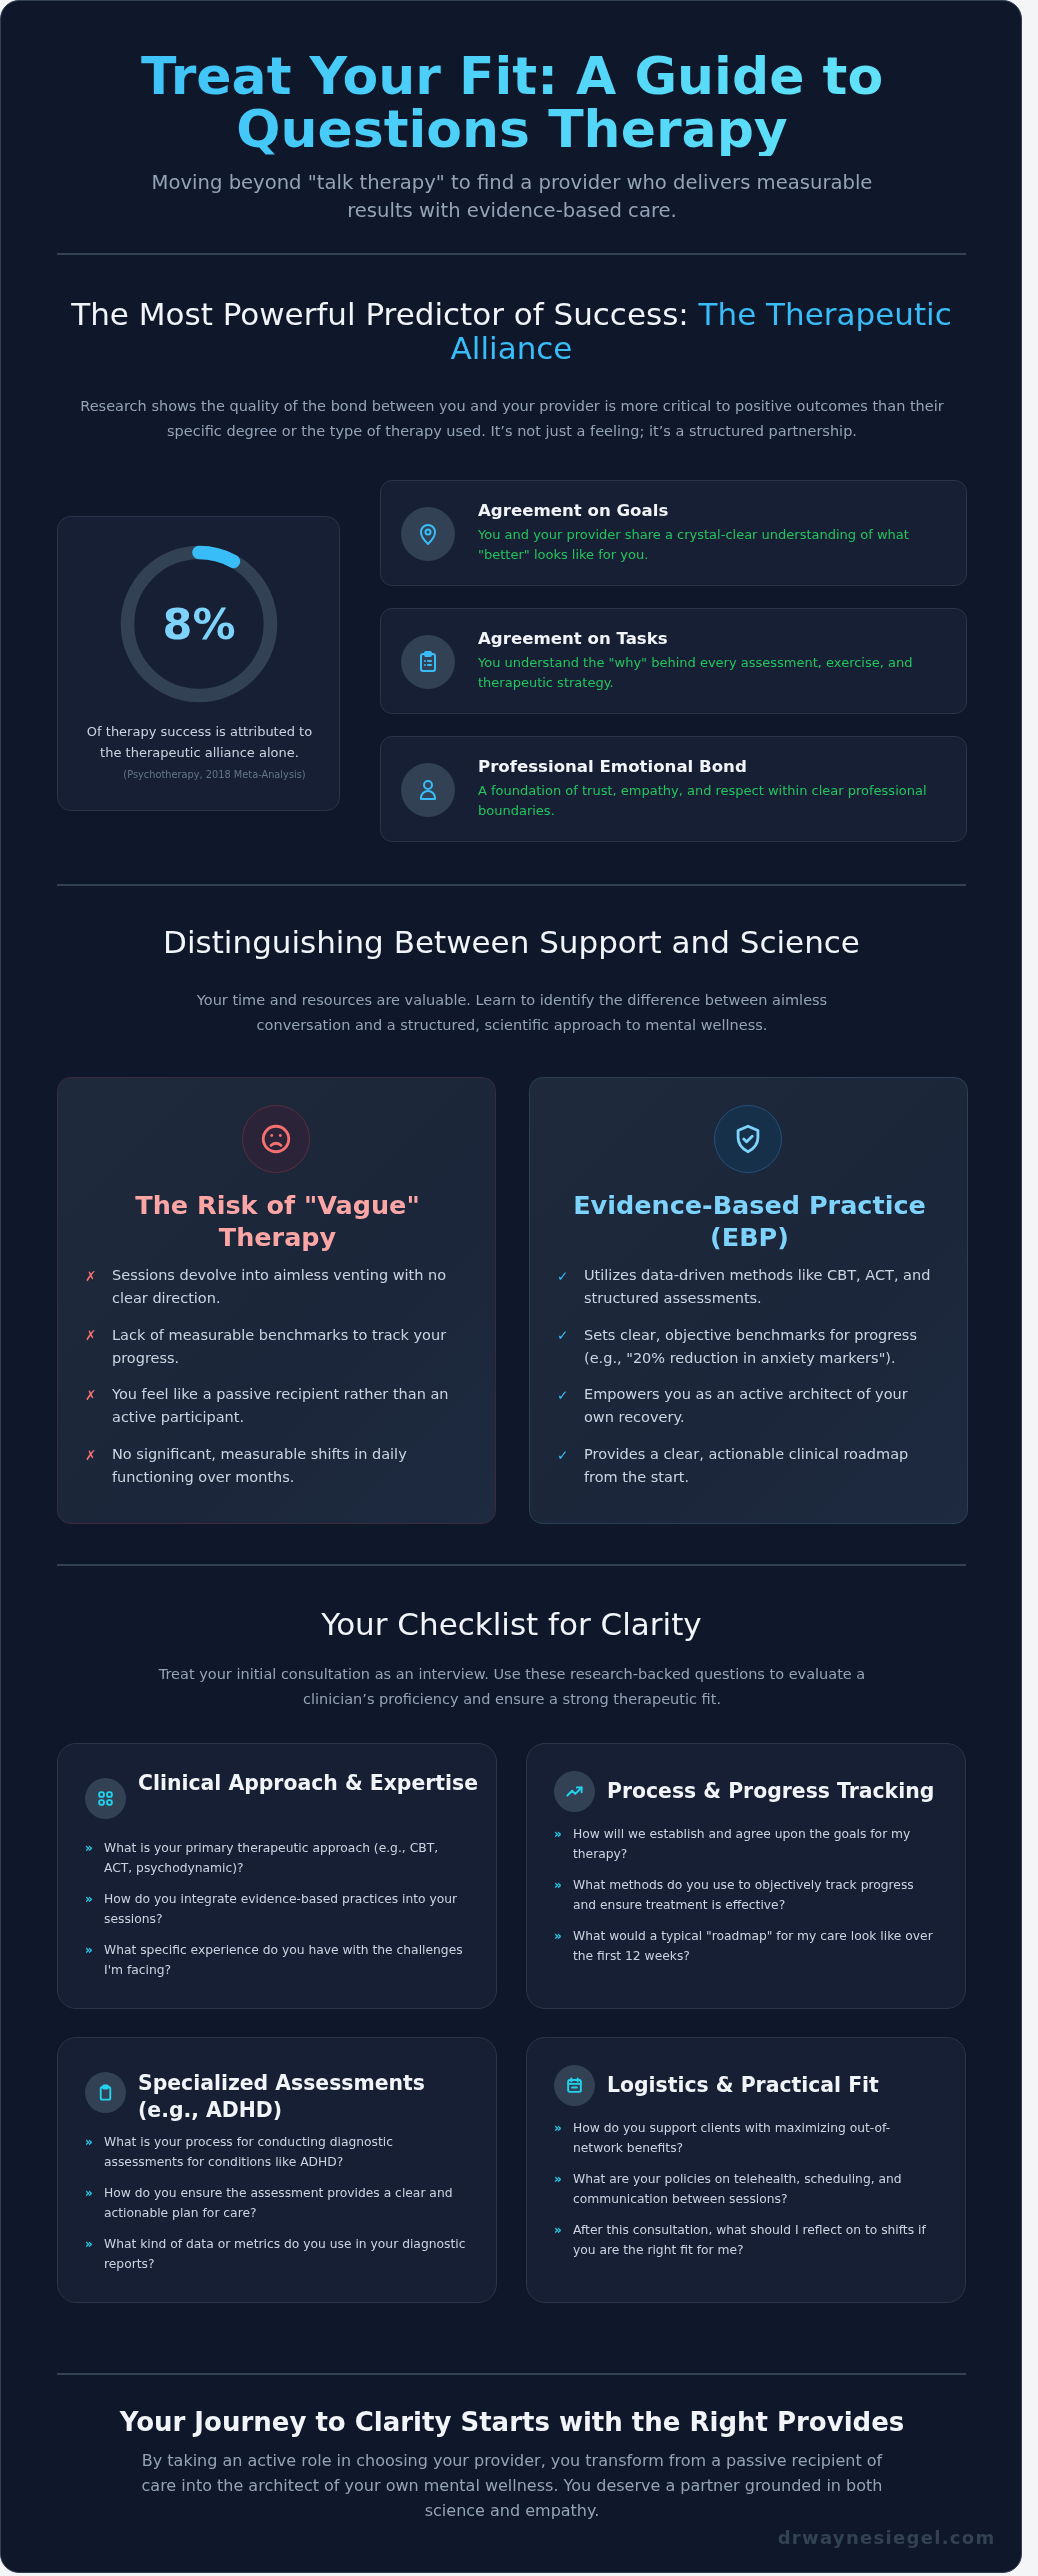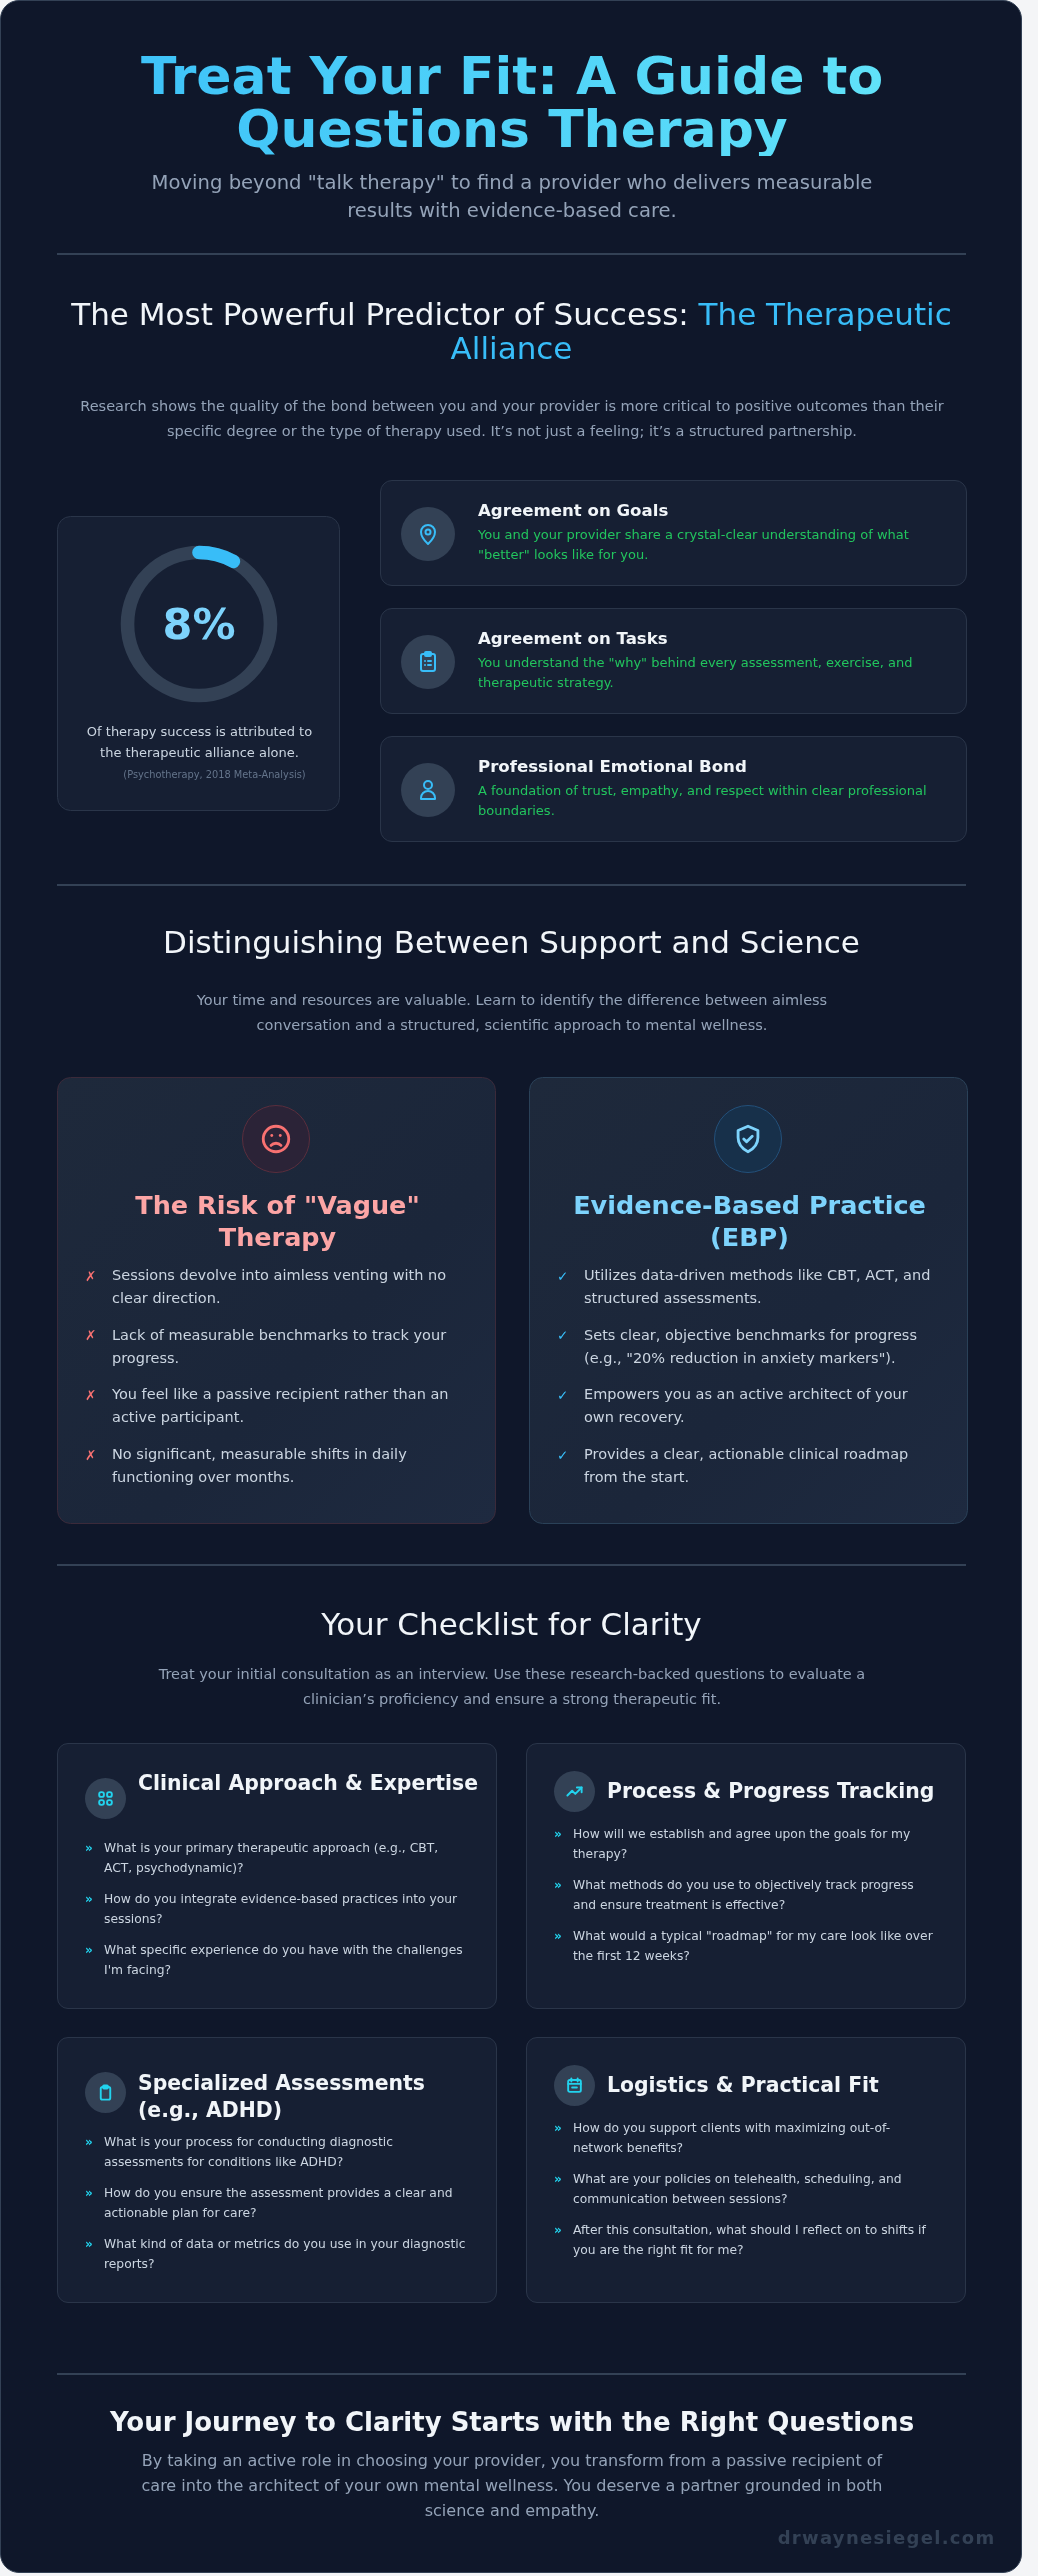--- a/index.html
+++ b/index.html
@@ -88,21 +88,21 @@
   .ebp .cmp-title { color: #7dd3fc; }
   .cmp-list { position: absolute; left: 27px; top: 186px; width: 383px; list-style: none; }
   .cmp-list li { position: relative; padding-left: 27px; font-size: 14.5px; line-height: 23px; color: #cbd5e1; margin-bottom: 13.6px; }
   .cmp-list li .mark { position: absolute; left: 0; top: 0.9px; font-size: 13.6px; }
   .risk .mark { color: #f87171; }
   .ebp .mark { color: #38bdf8; }
 
   
   .ck {
     position: absolute; width: 440px; height: 266px;
-    background: #161f33; border: 0.9px solid #2a3549; border-radius: 11px;
+    background: #161f33; border: 0.9px solid #2a3549; border-radius: 19px;
   }
   .ck-icon {
     position: absolute; left: 27px; width: 41px; height: 41px; border-radius: 50%;
     background: #334155; display: flex; align-items: center; justify-content: center;
   }
   .ck-title { position: absolute; left: 80px; font-size: 20.4px; font-weight: bold; color: #f1f5f9; line-height: 27px; width: 341px; }
   .ck-list { position: absolute; left: 27px; width: 383px; list-style: none; }
   .ck-list li { position: relative; padding-left: 19px; font-size: 12.3px; line-height: 20.4px; color: #cbd5e1; margin-bottom: 10.2px; }
   .ck-list li .mark { position: absolute; left: 0; top: 0; color: #22d3ee; font-size: 12px; font-weight: bold; }
 
@@ -285,17 +285,17 @@
     <div class="ck-title" style="top:34px">Logistics &amp; Practical Fit</div>
     <ul class="ck-list" style="top:80px">
       <li><span class="mark">»</span><span>How do you support clients with maximizing out-of-network benefits?</span></li>
       <li><span class="mark">»</span><span>What are your policies on telehealth, scheduling, and communication between sessions?</span></li>
       <li><span class="mark">»</span><span>After this consultation, what should I reflect on to shifts if you are the right fit for me?</span></li>
     </ul>
   </div>
 
   <div class="divider" style="top:2372px"></div>
 
-  <h2 class="closing-title">Your Journey to Clarity Starts with the Right Questions</h2>
+  <h2 class="closing-title">Your Journey to Clarity Starts with the Right Provides</h2>
   <p class="closing-text">By taking an active role in choosing your provider, you transform from a passive recipient of care into the architect of your own mental wellness. You deserve a partner grounded in both science and empathy.</p>
   <div class="watermark">drwaynesiegel.com</div>
 </div>
 
 
 </body></html>

